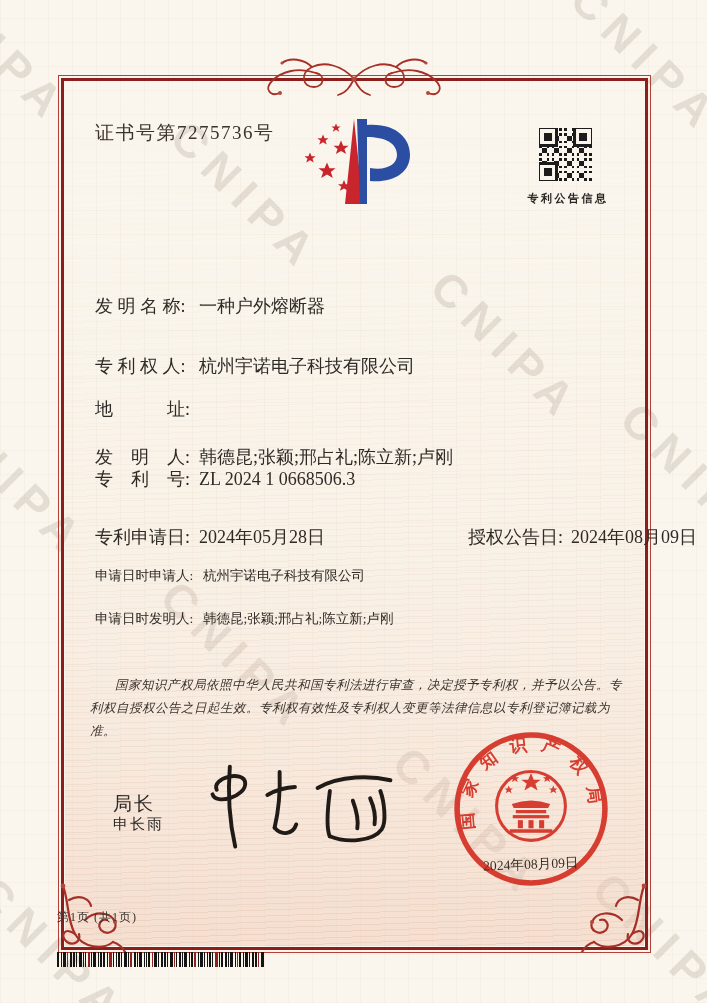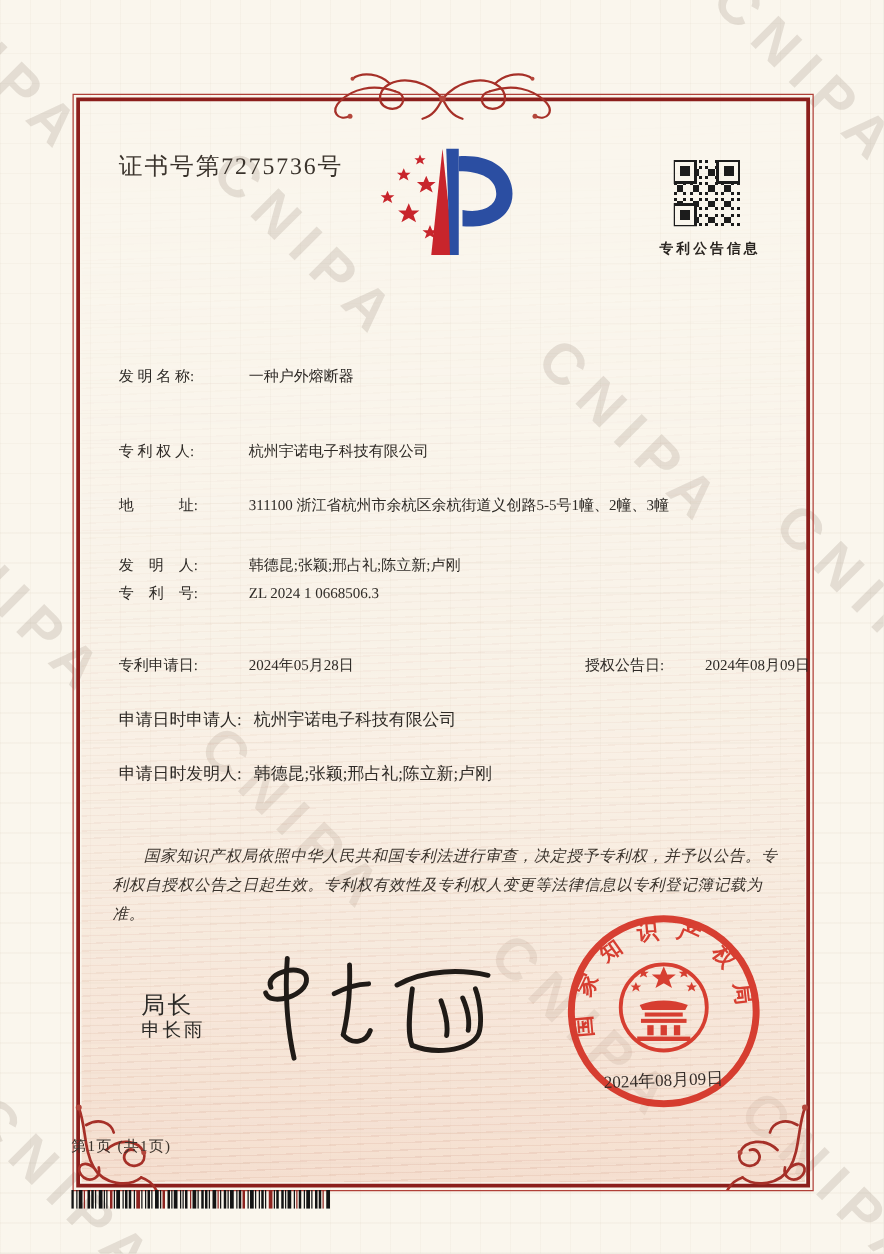--- a/index.html
+++ b/index.html
@@ -40,21 +40,21 @@
   .ornament{position:absolute;pointer-events:none;}
   
   .cert-number{position:absolute;left:95px;top:120px;font-size:19px;letter-spacing:1.5px;color:#3a332c;}
   .logo{position:absolute;left:296px;top:116px;}
   .qr-wrap{position:absolute;left:539px;top:128px;}
   .qr-label{position:absolute;left:520px;top:191px;width:96px;text-align:center;font-size:11px;letter-spacing:2.5px;color:#2a2521;font-weight:bold;}
   .doc-title{
     position:absolute;left:57px;top:210px;width:593px;text-align:center;
     font-size:32px;font-weight:bold;letter-spacing:15px;text-indent:15px;color:#171513;
   }
-  .row{position:absolute;left:95px;display:flex;font-size:12px;line-height:1.45;white-space:nowrap;}
+  .row{position:absolute;left:95px;display:flex;font-size:18px;line-height:1.45;white-space:nowrap;}
   .row .lbl{flex:0 0 auto;min-width:96px;}
   .row .val{margin-left:8px;}
   .row .val.wrap{white-space:normal;width:385px;line-break:anywhere;}
   .row.small{font-size:13.5px;}
   .row.small .lbl{min-width:100px;}
   .rcol{position:absolute;left:373px;top:0;display:flex;white-space:nowrap;}
   .rcol .lbl{flex:0 0 auto;min-width:88px;}
   .rcol .val{margin-left:8px;}
   .legal{
     position:absolute;left:90px;top:674px;width:535px;
@@ -271,21 +271,20 @@
   <div class="row" style="top:293px">
     <span class="lbl">发 明 名 称:</span>
     <span class="val">一种户外熔断器</span>
   </div>
   <div class="row" style="top:353px">
     <span class="lbl">专 利 权 人:</span>
     <span class="val">杭州宇诺电子科技有限公司</span>
   </div>
   <div class="row" style="top:396px">
     <span class="lbl">地　　　址:</span>
-    <span class="val wrap">311100 浙江省杭州市余杭区余杭街道义创路5-5号1幢、2幢、3幢</span>
   </div>
   <div class="row" style="top:444px">
     <span class="lbl">发　明　人:</span>
     <span class="val">韩德昆;张颖;邢占礼;陈立新;卢刚</span>
   </div>
   <div class="row" style="top:466px;right:95px">
     <span class="lbl">专　利　号:</span>
     <span class="val">ZL 2024 1 0668506.3</span>
   </div>
   <div class="row" style="top:524px;right:95px">

